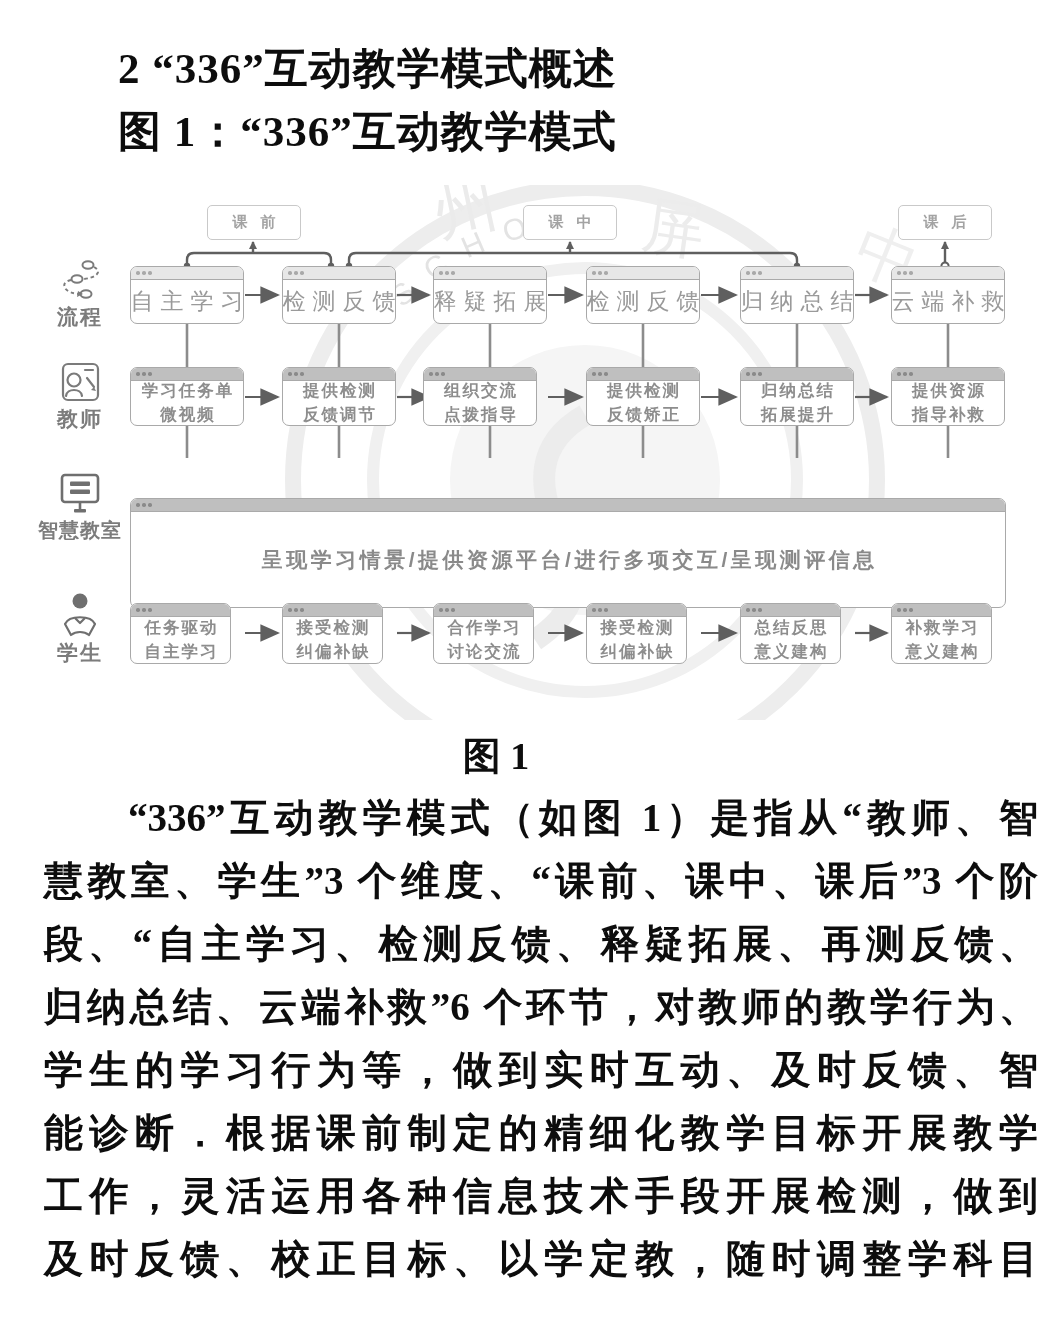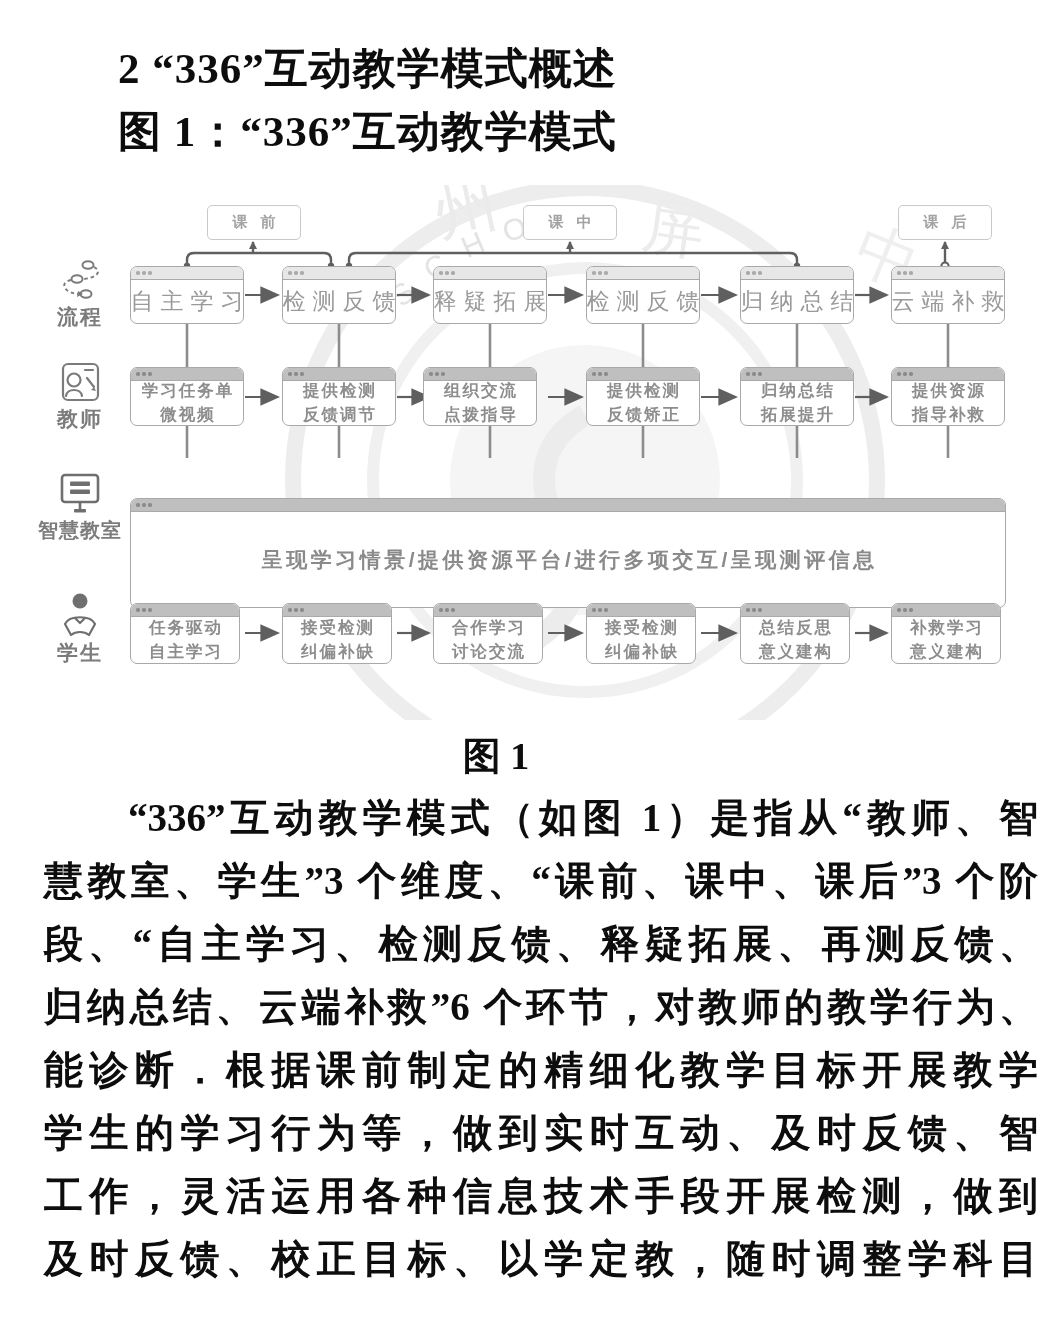--- a/index.html
+++ b/index.html
@@ -14,21 +14,21 @@
   
   #figure{position:absolute;left:0;top:185px;width:1050px;height:535px;overflow:hidden;
           font-family:"Liberation Sans","DejaVu Sans",sans-serif;}
   #wm{position:absolute;left:0;top:0;z-index:0;}
   #conn{position:absolute;left:0;top:0;z-index:2;}
   .wbox{position:absolute;z-index:3;background:#fff;border:1.6px solid #a9a9a9;border-radius:7px;
         box-sizing:border-box;overflow:hidden;}
   .row1{top:81px;width:114px;height:58px;}
   .row2{top:182px;width:114px;height:59px;}
   .row3{left:130px;top:273px;width:876px;height:110px;margin-top:40px;}
-  .row4{top:418px;width:110px;height:61px;}
+  .row4{top:418px;width:101px;height:61px;}
   .bar{height:12px;display:flex;align-items:center;padding-left:5px;border-bottom:1px solid #aaa;
        border-radius:5px 5px 0 0;}
   .bar.light{background:#e7e7e7;}
   .bar.dark{background:#bfbfbf;}
   .bar i{display:block;width:3.5px;height:3.5px;border-radius:50%;margin-right:2.5px;}
   .bar.light i{background:#a9a9a9;}
   .bar.dark i{background:#8a8a8a;}
   .bx-body{display:flex;flex-direction:column;align-items:center;justify-content:center;
            height:calc(100% - 13px);}
   .t-big{font-size:23px;color:#9a9a9a;font-weight:500;letter-spacing:7px;padding-left:7px;white-space:nowrap;}
@@ -408,19 +408,19 @@
 
   </div>
 
   <div id="caption">图 1</div>
 
   <div id="para">
     <div class="pline first">“336”互动教学模式（如图 1）是指从“教师、智</div>
     <div class="pline">慧教室、学生”3 个维度、“课前、课中、课后”3 个阶</div>
     <div class="pline">段、“自主学习、检测反馈、释疑拓展、再测反馈、</div>
     <div class="pline">归纳总结、云端补救”6 个环节，对教师的教学行为、</div>
+    <div class="pline">学生的学习行为等，做到实时互动、及时反馈、智</div>
     <div class="pline">能诊断．根据课前制定的精细化教学目标开展教学</div>
-    <div class="pline">学生的学习行为等，做到实时互动、及时反馈、智</div>
     <div class="pline">工作，灵活运用各种信息技术手段开展检测，做到</div>
     <div class="pline">及时反馈、校正目标、以学定教，随时调整学科目</div>
   </div>
 
 </div>
 
 </body></html>

